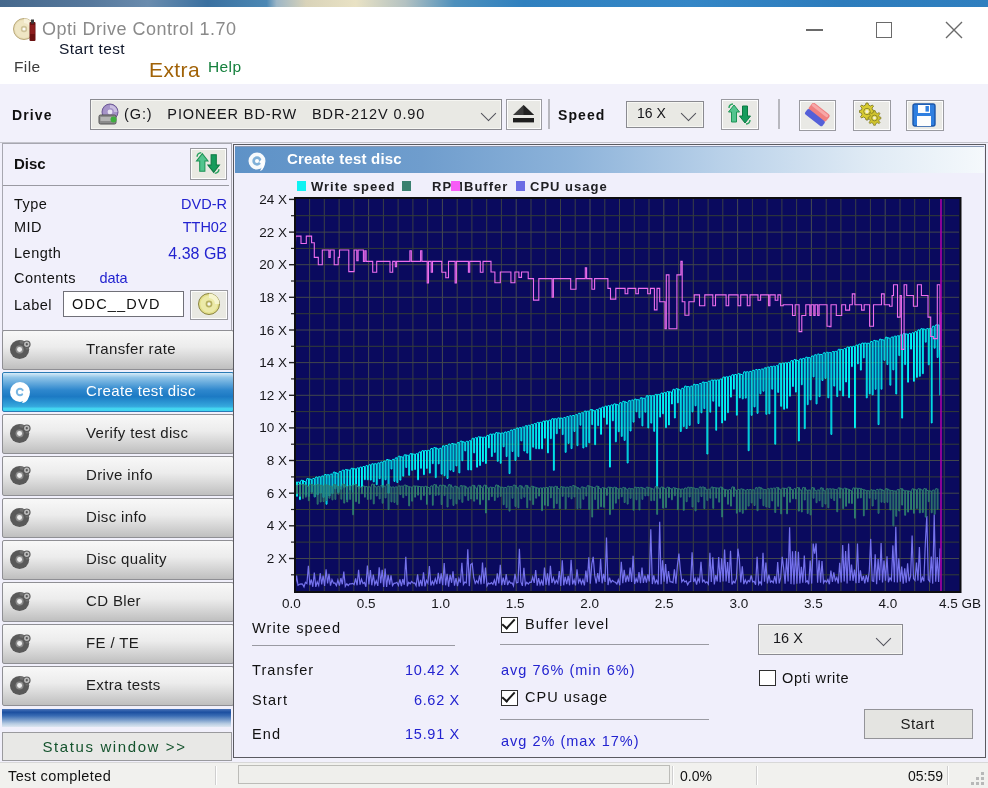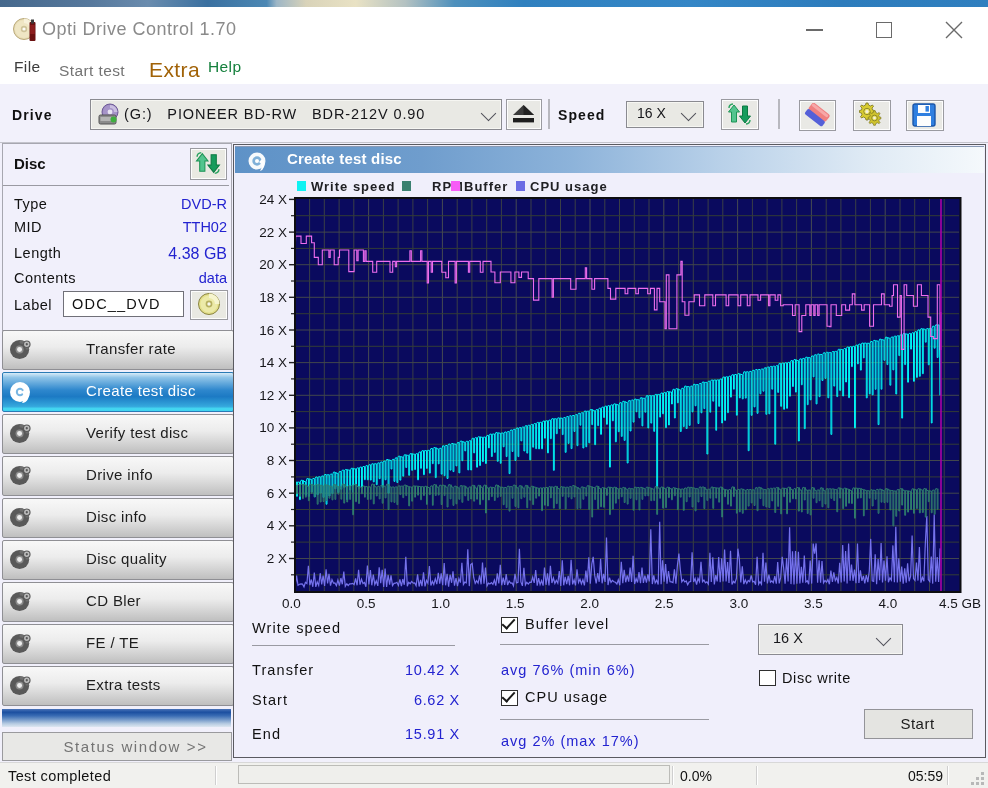--- a/index.html
+++ b/index.html
@@ -39,21 +39,21 @@
 </svg>
 <div class="abs" style="left:42px;top:19px;font-size:18px;color:#8a8a8a;letter-spacing:0.5px;">Opti Drive Control 1.70</div>
 
 <div class="abs" style="left:806px;top:29px;width:17px;height:1.6px;background:#6a6a6a;"></div>
 <div class="abs" style="left:876px;top:22px;width:14px;height:14px;border:1.4px solid #6a6a6a;"></div>
 <svg class="abs" style="left:945px;top:21px" width="18" height="18" viewBox="0 0 18 18">
     <path d="M1 1 L17 17 M17 1 L1 17" stroke="#6a6a6a" stroke-width="1.4"></path>
   </svg>
 
 <div class="abs" style="left:14px;top:58px;font-size:15.5px;color:#3c3c3c;letter-spacing:0.4px;">File</div>
-<div class="abs" style="left:59px;top:62px;font-size:15.5px;color:#737373;letter-spacing:0.4px;">Start test</div>
+<div class="abs" style="left:59px;top:40px;font-size:15.5px;color:#0f172a;letter-spacing:0.4px;">Start test</div>
 <div class="abs" style="left:149px;top:58px;font-size:21px;color:#a16207;letter-spacing:0.4px;">Extra</div>
 <div class="abs" style="left:208px;top:58px;font-size:15.5px;color:#15803d;letter-spacing:0.4px;">Help</div>
 
 <div class="abs" style="left:0;top:84px;width:988px;height:58px;background:#f2f1fb;border-bottom:1px solid #c4c4cc;"></div>
 <div class="abs b" style="left:12px;top:107px;font-size:14px;color:#111;letter-spacing:1.1px;">Drive</div>
 
 <div class="combo" style="left:90px;top:99px;width:410px;height:29px;"></div>
 <svg class="abs" style="left:96px;top:102px" width="25" height="25" viewBox="0 0 25 25">
   <circle cx="14" cy="10" r="8" fill="#9b86c0" stroke="#6d5a96" stroke-width="1"></circle>
   <circle cx="14" cy="10" r="7" fill="#a694c8"></circle>
@@ -128,21 +128,21 @@
   <path d="M24 18 q0 3.5 -4 4" fill="none" stroke="#2aa35f" stroke-width="1.4"></path>
 </svg>
 <div class="hline" style="left:3px;top:185px;width:226px;"></div>
 <div class="abs" style="left:14px;top:196px;font-size:14.5px;color:#111;letter-spacing:0.5px;text-align:right;">Type</div>
 <div class="abs blue" style="left:0;top:196px;width:227px;text-align:right;font-size:14.5px;">DVD-R</div>
 <div class="abs" style="left:14px;top:219px;font-size:14.5px;color:#111;letter-spacing:0.5px;">MID</div>
 <div class="abs blue" style="left:0;top:219px;width:227px;text-align:right;font-size:14.5px;">TTH02</div>
 <div class="abs" style="left:14px;top:245px;font-size:14.5px;color:#111;letter-spacing:0.5px;">Length</div>
 <div class="abs blue" style="left:0;top:245px;width:227px;text-align:right;font-size:16px;">4.38 GB</div>
 <div class="abs" style="left:14px;top:270px;font-size:14.5px;color:#111;letter-spacing:0.5px;">Contents</div>
-<div class="abs blue" style="left:0;top:270px;width:227px;text-align:right;font-size:14.5px;">data</div>
+<div class="abs blue" style="left:0;top:270px;width:227px;text-align:center;font-size:14.5px;">data</div>
 <div class="abs" style="left:14px;top:297px;font-size:14.5px;color:#111;letter-spacing:0.5px;">Label</div>
 <div class="abs" style="left:63px;top:291px;width:119px;height:24px;background:#fff;border:1px solid #707078;"></div>
 <div class="abs" style="left:72px;top:296px;font-size:14.5px;color:#111;letter-spacing:1.2px;">ODC__DVD</div>
 <div class="toolbtn" style="left:190px;top:290px;width:36px;height:28px;background:#e9e9e2;"></div>
 <svg class="abs" style="left:197px;top:292px" width="24" height="24" viewBox="0 0 24 24">
   <circle cx="12" cy="12" r="10.5" fill="#e3df8a" stroke="#8a8440" stroke-width="1"></circle>
   <circle cx="12" cy="12" r="8.6" fill="#eceaa8"></circle>
   <path d="M12 1.5 A10.5 10.5 0 0 1 22.5 12 L18 12 A6 6 0 0 0 12 6 Z" fill="#f6f5cf"></path>
   <circle cx="12" cy="12" r="3.4" fill="#b6b060"></circle>
   <circle cx="12" cy="12" r="1.7" fill="#f8f8ee"></circle>
@@ -241,21 +241,21 @@
   <circle cx="11" cy="12" r="4.2" fill="#8a8a8a"></circle>
   <circle cx="11" cy="12" r="2.6" fill="#ececec"></circle>
   <path d="M11 2 A10 10 0 0 1 21 12 L17.5 12 A6.5 6.5 0 0 0 11 5.5 Z" fill="#6e6e6e"></path>
   <circle cx="18.5" cy="6.5" r="3.4" fill="#bdbdbd" stroke="#595959" stroke-width="1.2"></circle>
   <circle cx="18.5" cy="6.5" r="1.2" fill="#595959"></circle>
 </svg>
 
 <div class="abs" style="left:2px;top:709px;width:229px;height:18px;background:linear-gradient(#4973b8 0%,#1c4fa0 18%,#3a6cb4 38%,#7c9fcc 62%,#b7cce2 82%,#dde7f1 100%);"></div>
 
 <div class="abs" style="left:2px;top:732px;width:228px;height:27px;background:#e8e8e6;border:1px solid #9a9a9e;"></div>
-<div class="abs" style="left:2px;top:738px;width:225px;text-align:center;font-size:15px;color:#737373;letter-spacing:1.6px;margin-left:21px;">Status window &gt;&gt;</div>
+<div class="abs" style="left:2px;top:738px;width:225px;text-align:center;font-size:15px;color:#14532d;letter-spacing:1.6px;">Status window &gt;&gt;</div>
 
 <div class="abs" style="left:233px;top:144px;width:751px;height:612px;border:1.5px solid #5a5a60;background:#f0effb;"></div>
 <div class="abs" style="left:235px;top:146px;width:749px;height:26px;background:linear-gradient(90deg,#5e92c7 0%,#6f9dcd 25%,#8db3da 45%,#b9d1e9 65%,#e0ebf5 85%,#f5f9fc 100%);border-top:1px solid #8899b5;"></div>
 <svg class="abs" style="left:247px;top:151px" width="22" height="21" viewBox="0 0 22 21">
   <circle cx="10" cy="10" r="8.5" fill="#ffffff" opacity="0.95"></circle>
   <circle cx="10" cy="10" r="4.7" fill="#7fb0d8"></circle>
   <circle cx="10" cy="10" r="2" fill="#fff"></circle>
   <path d="M15 8 q4 3 2 8 q-1 3 -4 4 q4 -6 -1 -9 Z" fill="#fff"></path>
 </svg>
 <div class="abs b" style="left:287px;top:150px;font-size:15px;color:#ffffff;letter-spacing:0.2px;">Create test disc</div>
@@ -415,21 +415,21 @@
     <div class="ck"></div>
   </div>
 <div class="abs" style="left:525px;top:689px;font-size:14.5px;color:#111;letter-spacing:1.0px;">CPU usage</div>
 <div class="hline" style="left:500px;top:719px;width:209px;background:#9a9aa2;"></div>
 <div class="abs blue" style="left:501px;top:733px;font-size:14.5px;letter-spacing:1.0px;">avg 2% (max 17%)</div>
 
 <div class="combo" style="left:758px;top:624px;width:143px;height:29px;background:#e9e9e9;"></div>
 <div class="abs" style="left:773px;top:630px;font-size:14.5px;color:#16161a;">16 X</div>
 <div class="chev" style="left:878px;top:633px;"></div>
 <div class="cb" style="left:759px;top:670px;"></div>
-<div class="abs" style="left:782px;top:670px;font-size:14.5px;color:#111;letter-spacing:0.6px;">Disc write</div>
+<div class="abs" style="left:782px;top:670px;font-size:14.5px;color:#111;letter-spacing:0.6px;">Opti write</div>
 <div class="abs" style="left:864px;top:709px;width:107px;height:28px;background:#e4e4e1;border:1px solid #939398;"></div>
 <div class="abs" style="left:864px;top:715px;width:107px;text-align:center;font-size:15px;color:#1a1a1a;letter-spacing:0.5px;">Start</div>
 
 <div class="abs" style="left:0;top:762px;width:988px;height:26px;background:#f1f1ee;border-top:1px solid #d8d8d8;"></div>
 <div class="abs" style="left:8px;top:768px;font-size:14.5px;color:#111;letter-spacing:0.4px;">Test completed</div>
 <div class="abs" style="left:238px;top:765px;width:430px;height:17px;background:#efefec;border:1px solid #bcbcb8;"></div>
 <div class="statussep" style="left:215px;"></div>
 <div class="abs" style="left:680px;top:768px;font-size:14px;color:#111;">0.0%</div>
 <div class="statussep" style="left:672px;"></div>
 <div class="statussep" style="left:756px;"></div>

